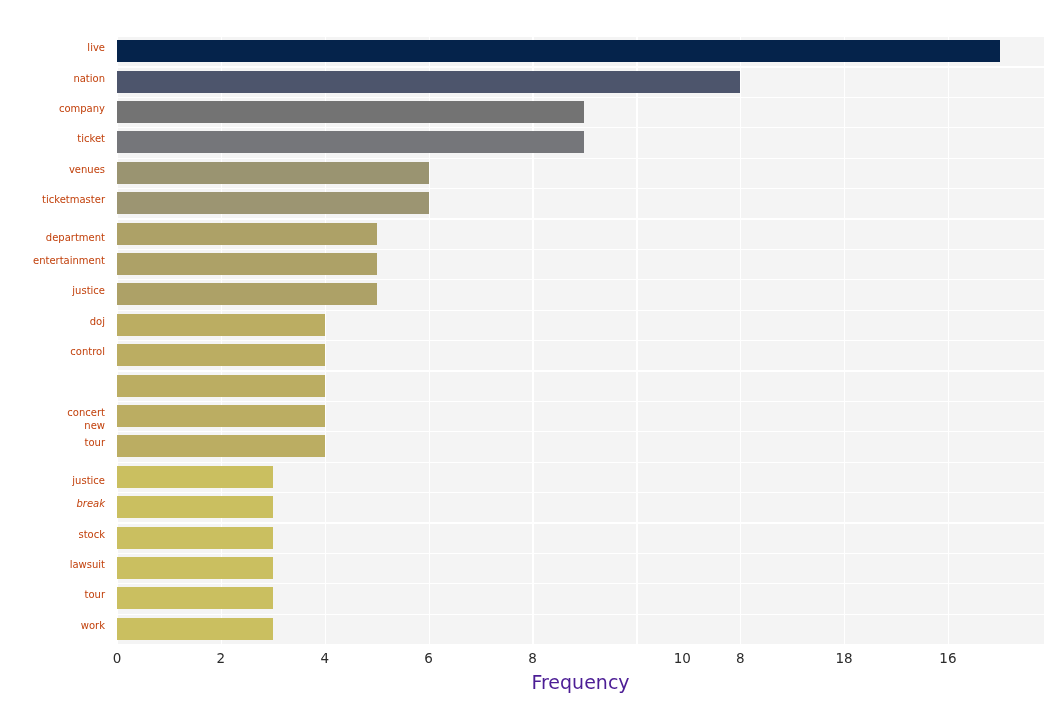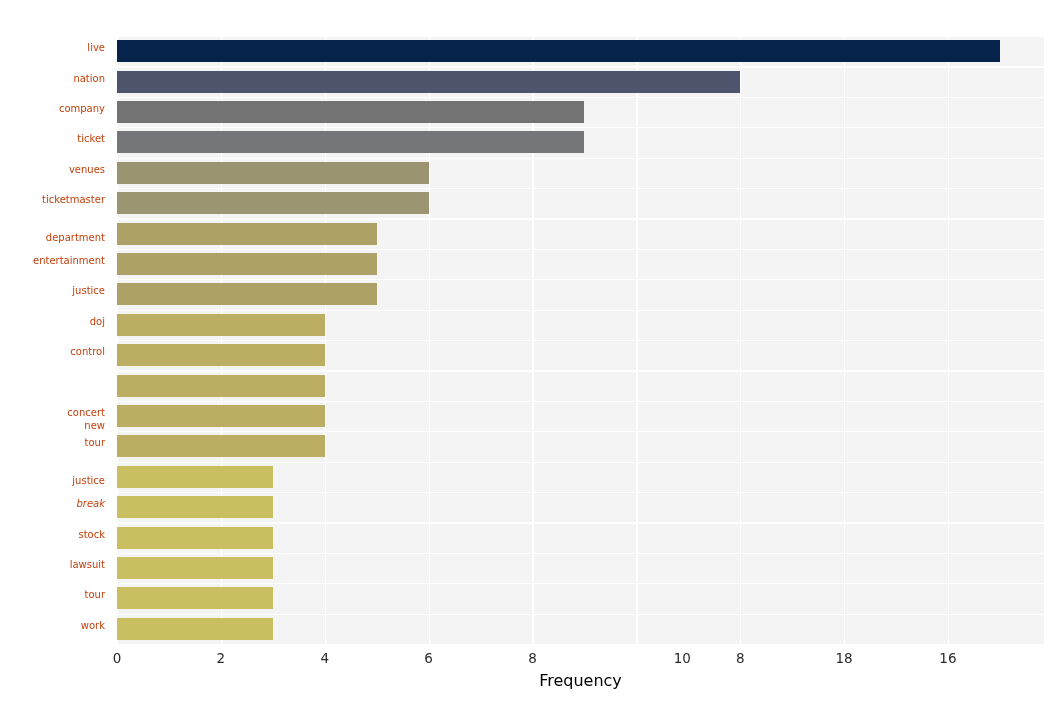--- a/index.html
+++ b/index.html
@@ -92,22 +92,22 @@
     color: #2b2b2b;
     transform: translateX(-50%);
     white-space: nowrap;
   }
   #xaxis-title {
     position: absolute;
     left: 117px;
     width: 927px;
     top: 671px;
     text-align: center;
-    font-size: 16px;
-    color: #000000;
+    font-size: 19px;
+    color: #4c1d95;
   }
 </style>
 </head>
 <body>
 
 <div id="figure">
 
 
   <div id="plot-area">
     <div id="vgrid-layer">

